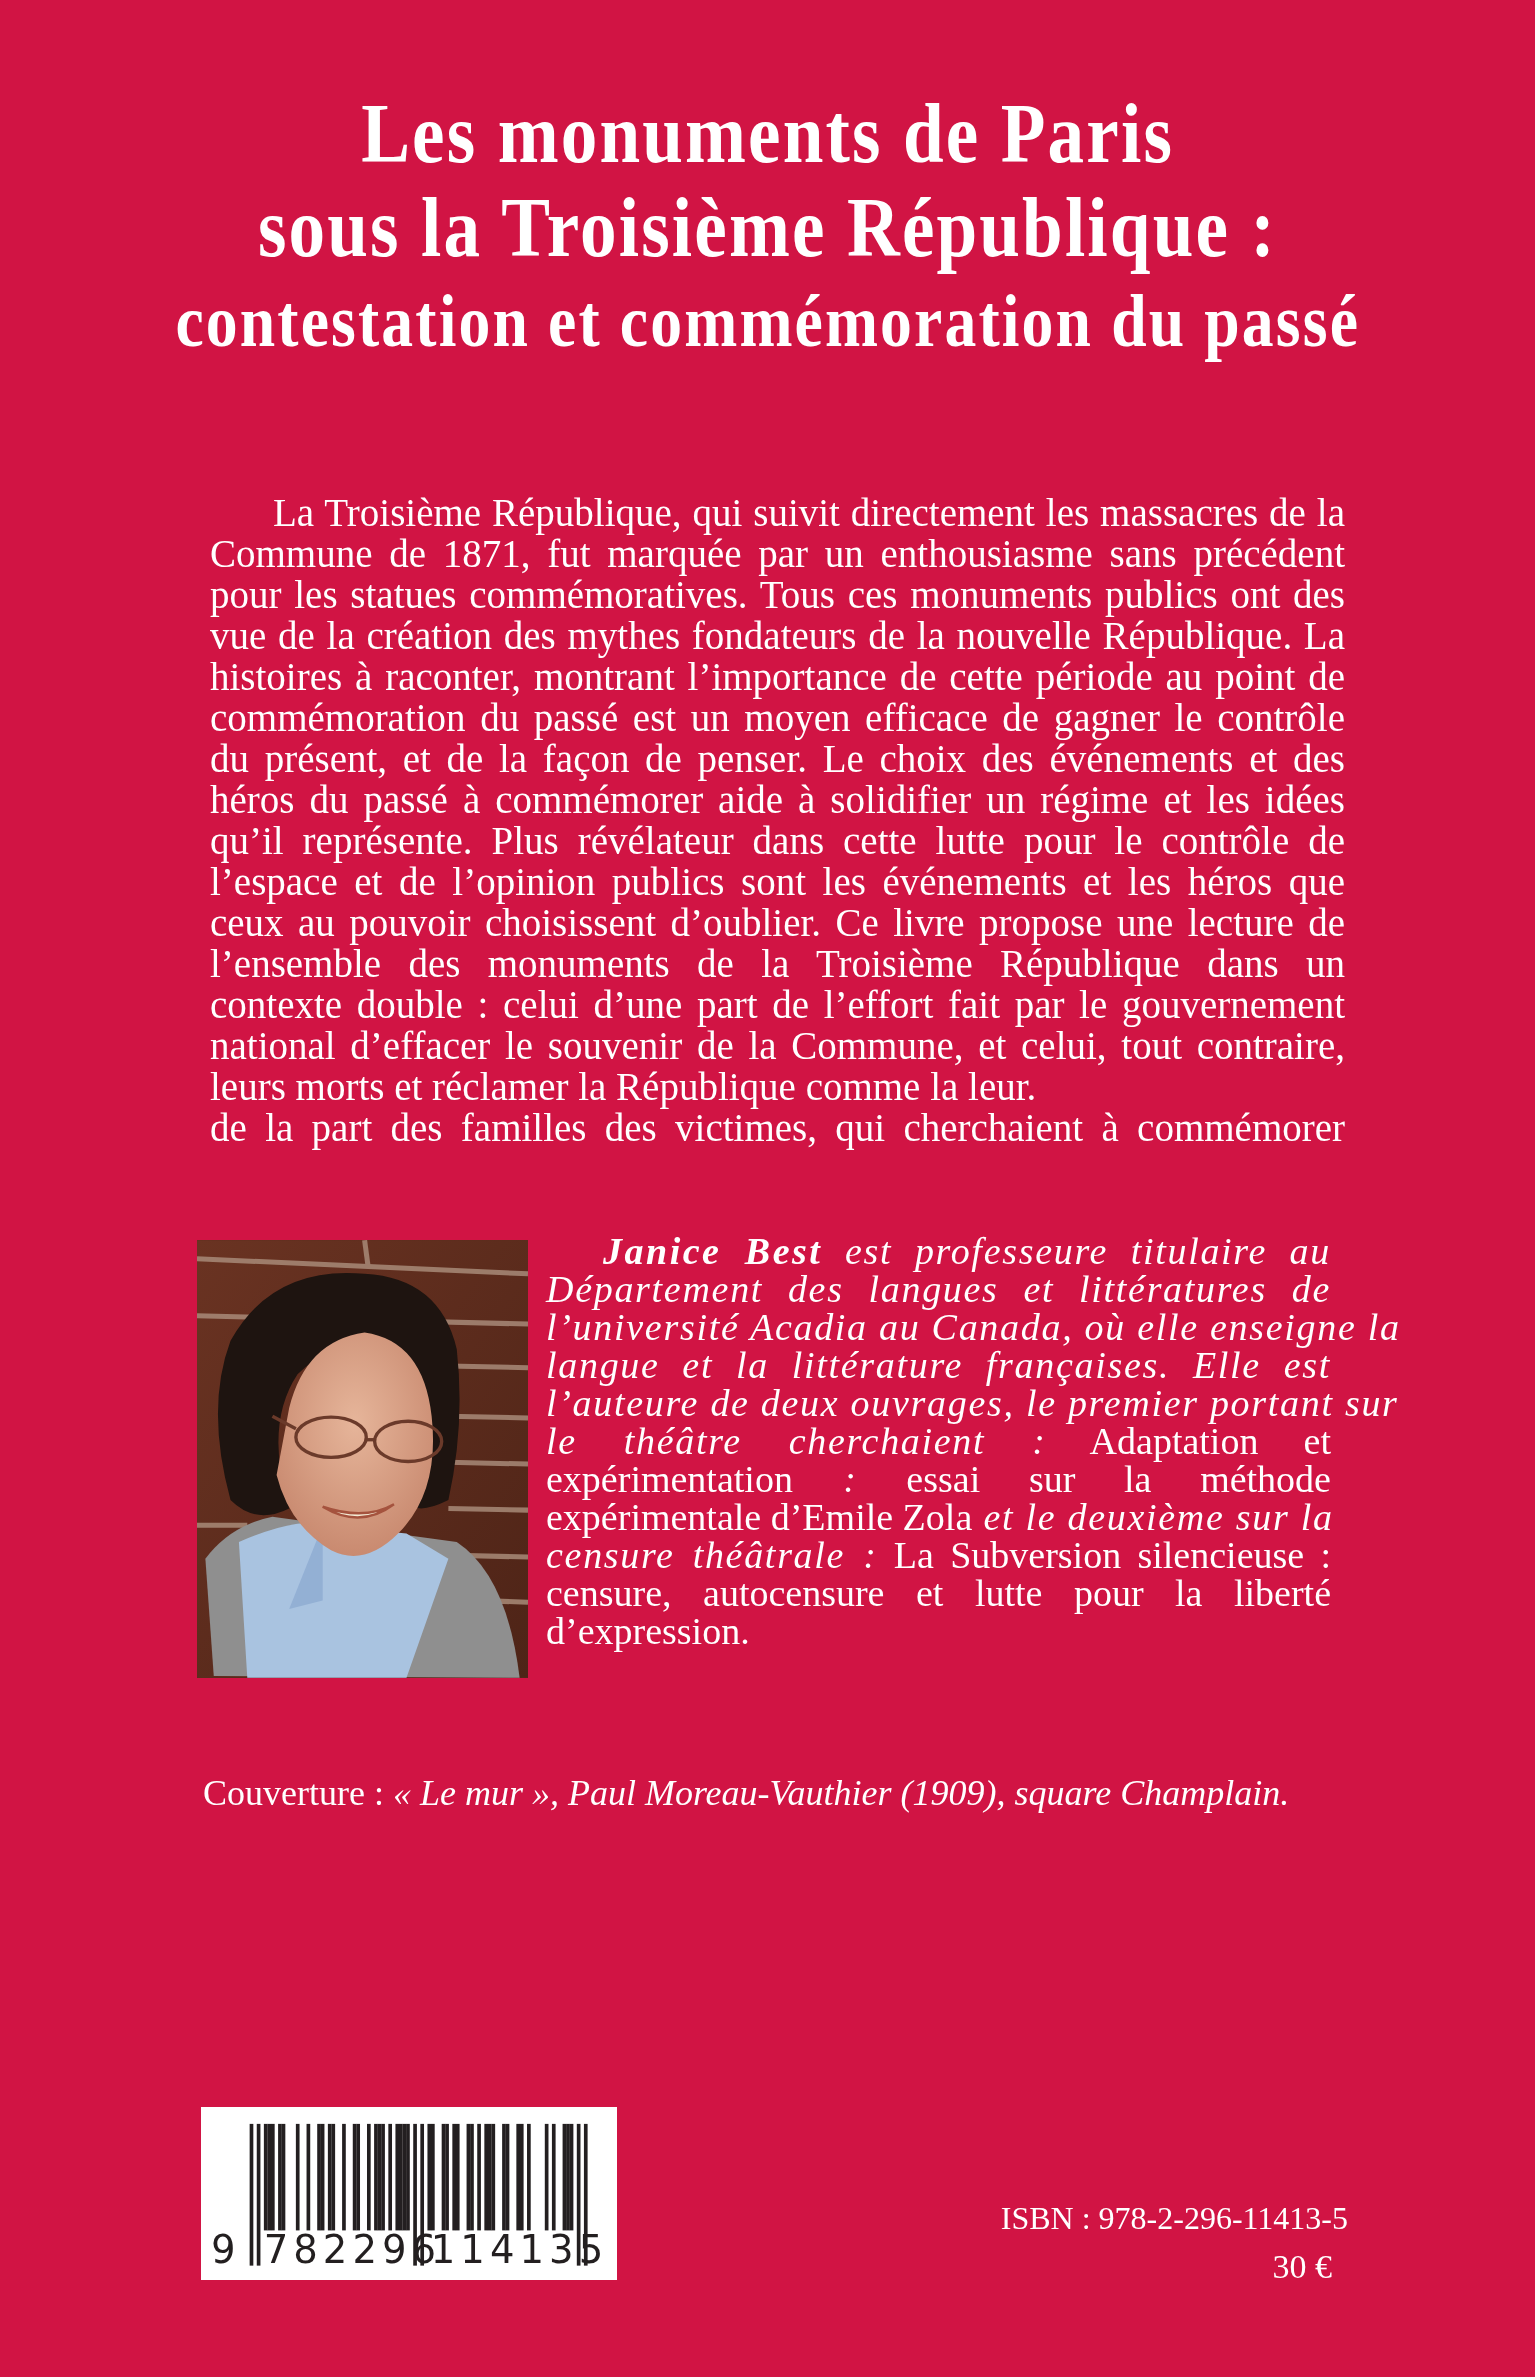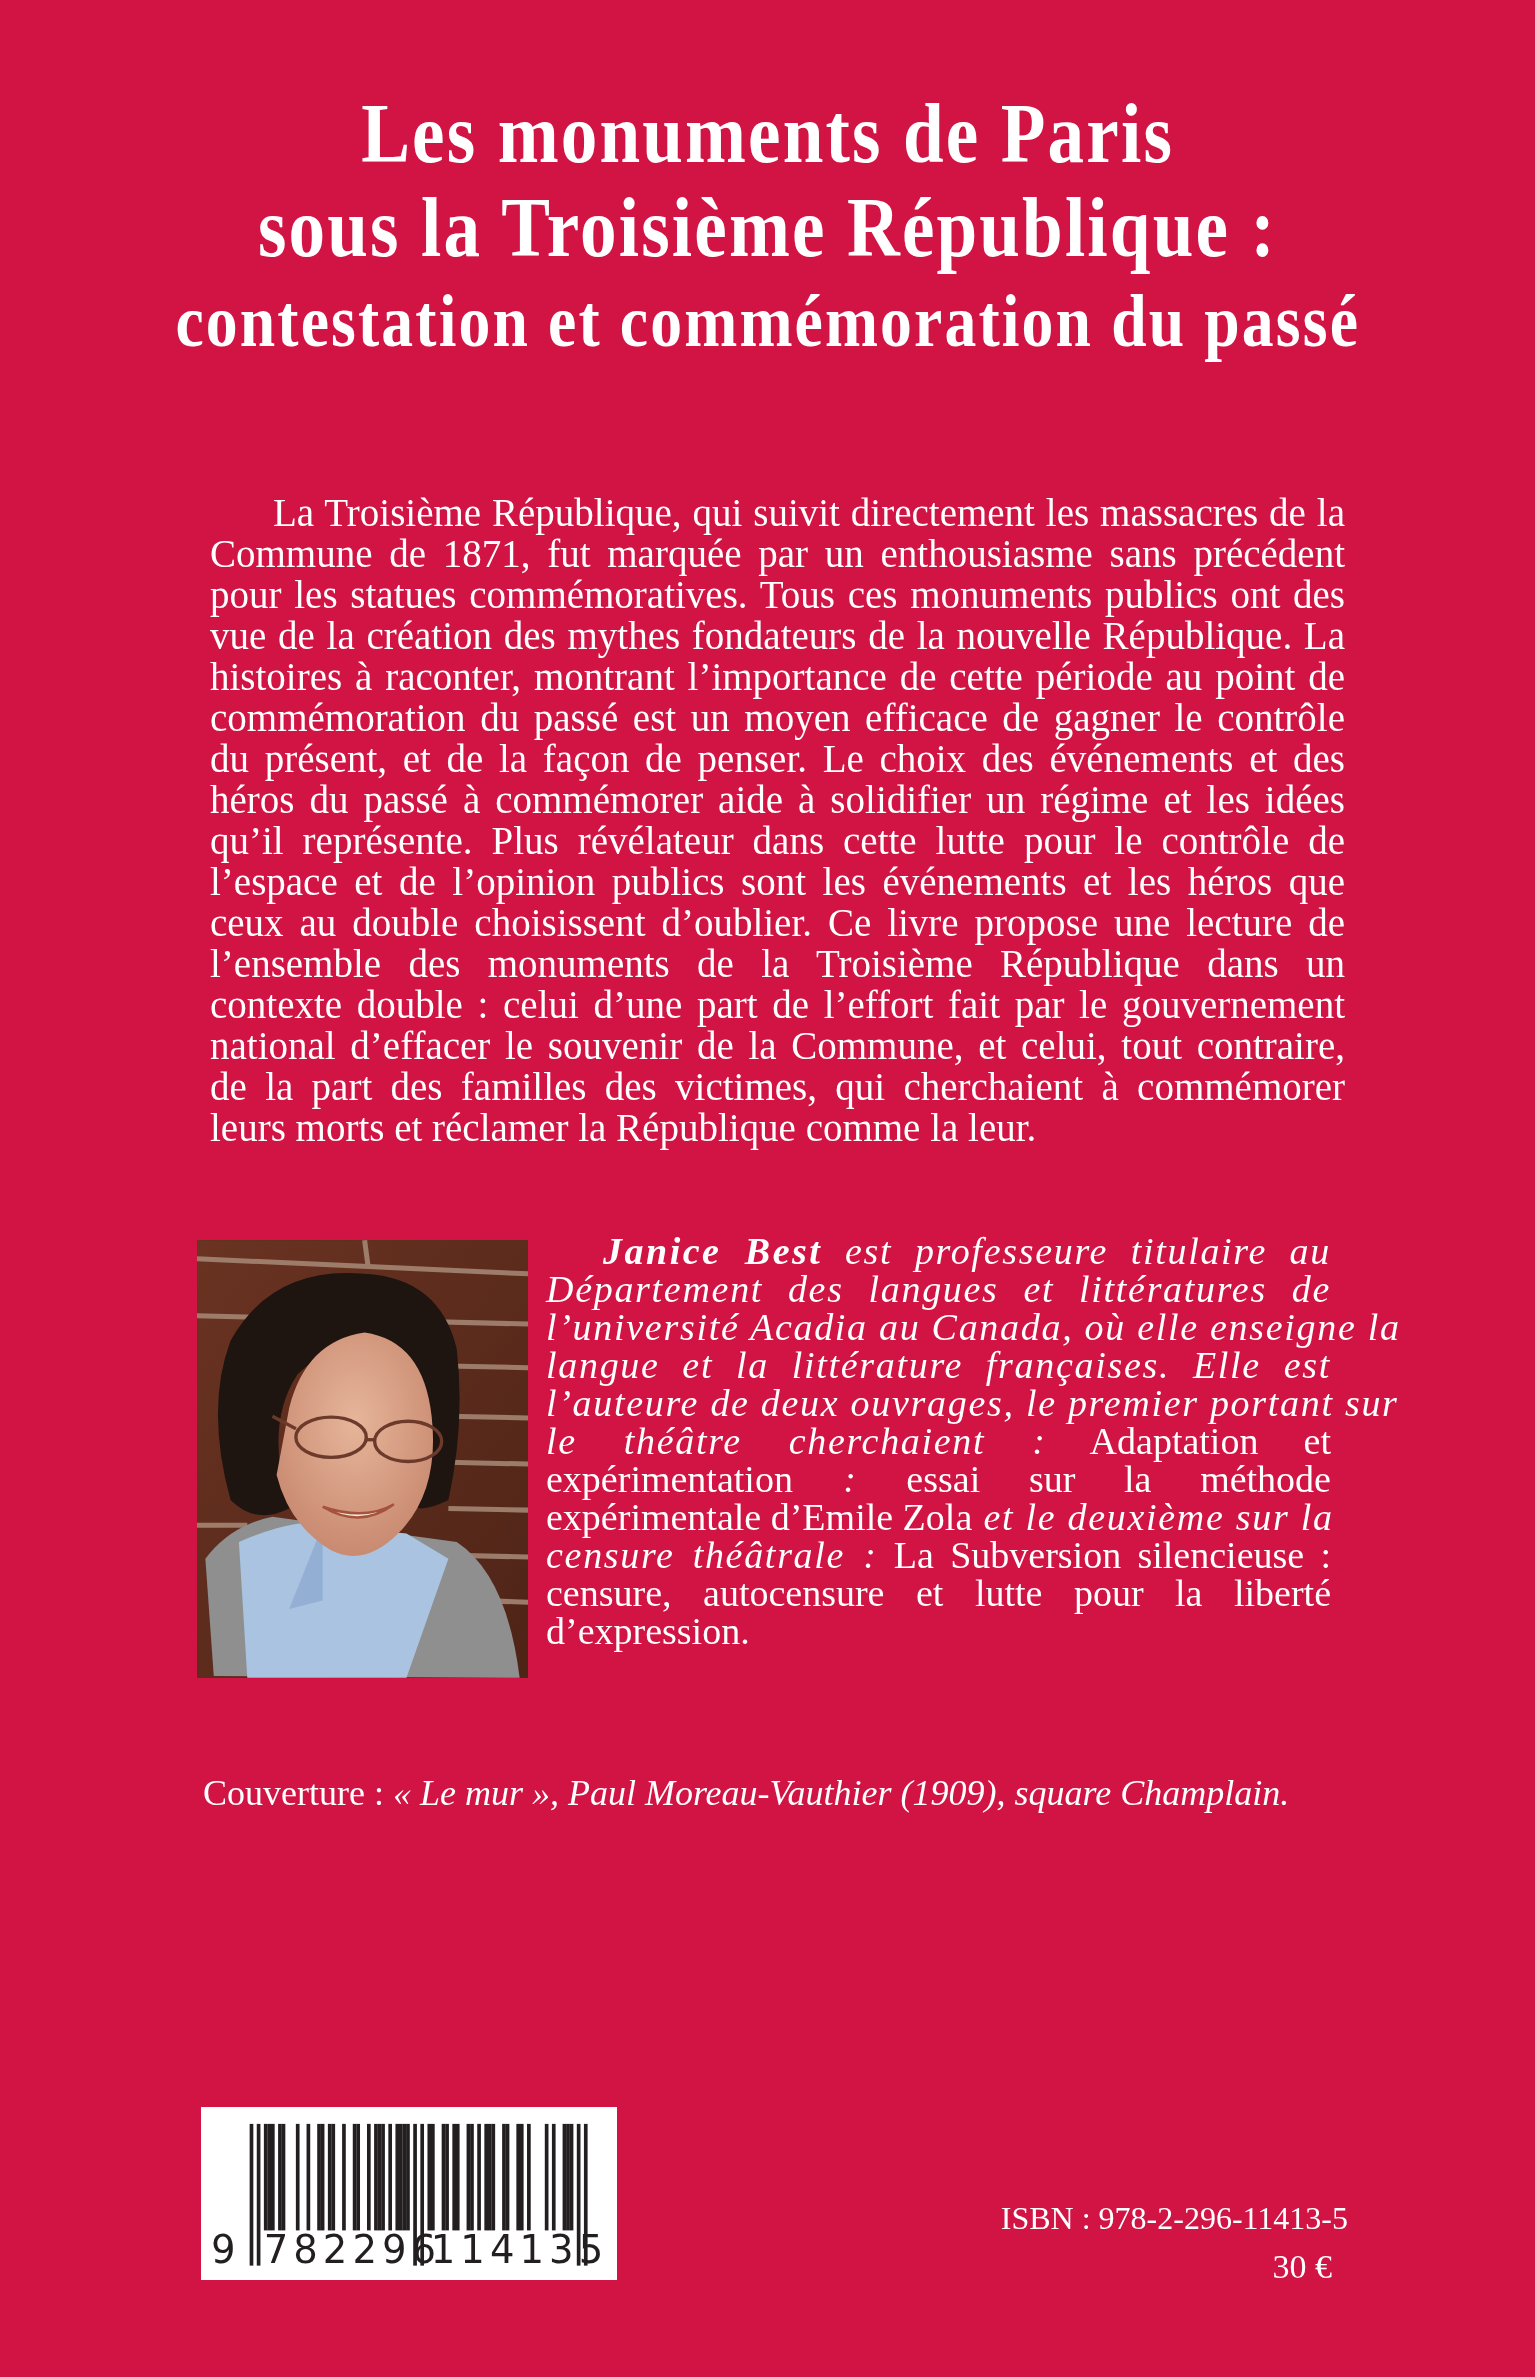--- a/index.html
+++ b/index.html
@@ -72,26 +72,26 @@
       <span class="blurb-line" style="padding-left: 63px;">La Troisième République, qui suivit directement les massacres de la</span>
       <span class="blurb-line">Commune de 1871, fut marquée par un enthousiasme sans précédent</span>
       <span class="blurb-line">pour les statues commémoratives. Tous ces monuments publics ont des</span>
       <span class="blurb-line">vue de la création des mythes fondateurs de la nouvelle République. La</span>
       <span class="blurb-line">histoires à raconter, montrant l’importance de cette période au point de</span>
       <span class="blurb-line">commémoration du passé est un moyen efficace de gagner le contrôle</span>
       <span class="blurb-line">du présent, et de la façon de penser. Le choix des événements et des</span>
       <span class="blurb-line">héros du passé à commémorer aide à solidifier un régime et les idées</span>
       <span class="blurb-line">qu’il représente. Plus révélateur dans cette lutte pour le contrôle de</span>
       <span class="blurb-line">l’espace et de l’opinion publics sont les événements et les héros que</span>
-      <span class="blurb-line">ceux au double choisissent d’oublier. Ce livre propose une lecture de</span>
+      <span class="blurb-line">ceux au pouvoir choisissent d’oublier. Ce livre propose une lecture de</span>
       <span class="blurb-line">l’ensemble des monuments de la Troisième République dans un</span>
       <span class="blurb-line">contexte double : celui d’une part de l’effort fait par le gouvernement</span>
       <span class="blurb-line">national d’effacer le souvenir de la Commune, et celui, tout contraire,</span>
+      <span class="blurb-line last">leurs morts et réclamer la République comme la leur.</span>
       <span class="blurb-line">de la part des familles des victimes, qui cherchaient à commémorer</span>
-      <span class="blurb-line last">leurs morts et réclamer la République comme la leur.</span>
     </div>
 
   <div class="photo" title="Portrait of Janice Best smiling in front of a brick wall">
     <svg width="331" height="438" viewBox="0 0 395 522" xmlns="http://www.w3.org/2000/svg">
       <defs>
         <linearGradient id="brick" x1="0" y1="0" x2="1" y2="1">
           <stop offset="0" stop-color="#6a3322"></stop>
           <stop offset="1" stop-color="#4e2417"></stop>
         </linearGradient>
         <radialGradient id="skin" cx="0.5" cy="0.4" r="0.6">

